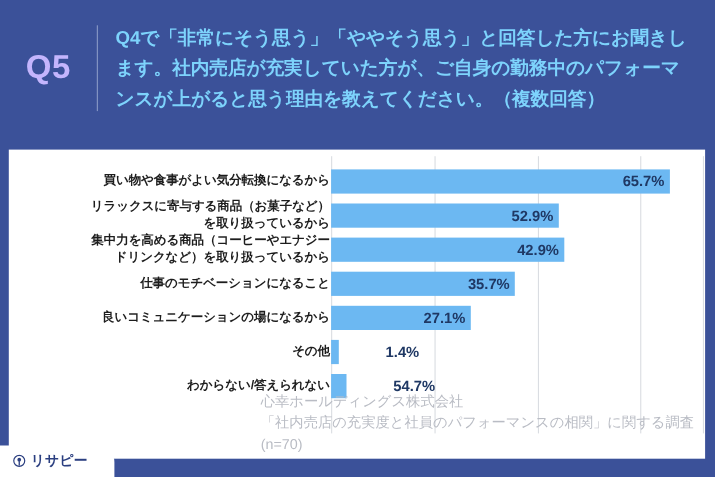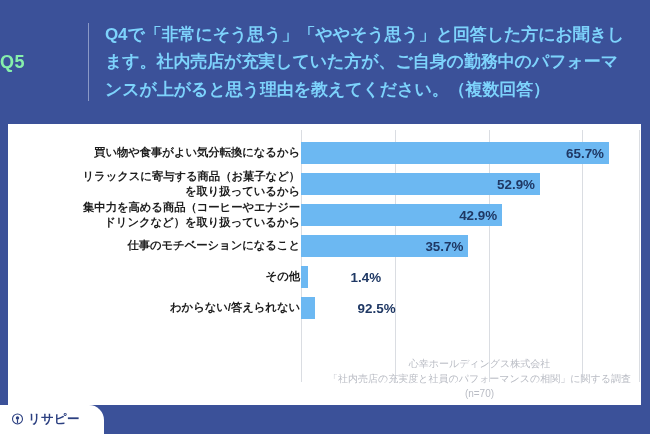--- a/index.html
+++ b/index.html
@@ -21,24 +21,24 @@
     left: 0; top: 0;
     width: 650px;
     height: 124px;
     display: flex;
     align-items: center;
     box-sizing: border-box;
     padding: 0 14px 0 0;
   }
   .q-number {
     flex: 0 0 88px;
-    color: #86efac;
-    font-size: 18px;
-    font-weight: bold;
-    text-align: left;
+    color: #c4b5fd;
+    font-size: 30px;
+    font-weight: bold;
+    text-align: center;
     letter-spacing: 0.5px;
     line-height: 1;
   }
   .q-divider {
     flex: 0 0 1px;
     width: 1px;
     height: 78px;
     background: #8a99c7;
   }
   .q-text {
@@ -49,21 +49,21 @@
     line-height: 1.62;
     padding-left: 16px;
     padding-right: 4px;
     letter-spacing: -0.1px;
   }
 
   
   .card {
     position: absolute;
     left: 8px;
-    top: 124px;
+    top: 136px;
     width: 633px;
     height: 281px;
     background: #ffffff;
     box-sizing: border-box;
   }
 
   
   .chart {
     position: absolute;
     left: 0; top: 0;
@@ -131,23 +131,23 @@
     letter-spacing: 0px;
   }
   .bar-value.inside { right: 5px; }
   .bar-value.outside { left: 3px; margin-left: 40px; }
 
   
   .credits {
     position: absolute;
     right: 10px;
     bottom: 4px;
-    text-align: center;
+    text-align: left;
     color: #b9bcc4;
-    font-size: 10px;
+    font-size: 13px;
     line-height: 1.5;
     letter-spacing: 0px;
   }
 
   
   .footer {
     position: absolute;
     left: 0;
     bottom: 0;
     width: 650px;
@@ -204,53 +204,61 @@
           <div class="bar-wrap">
             <div class="bar" style="width: 308px; background: rgb(108, 184, 242); text-align: center;">
               <div class="bar-value inside" style="color: rgb(31, 56, 100);">65.7%</div>
             </div>
           </div>
         </div>
         <div class="row">
           <div class="row-label">リラックスに寄与する商品（お菓子など）
 を取り扱っているから</div>
           <div class="bar-wrap">
-            <div class="bar" style="width: 239px; background: rgb(108, 184, 242);">
+            <div class="bar" style="width: 207px; background: rgb(108, 184, 242);">
               <div class="bar-value inside" style="color: rgb(31, 56, 100);">52.9%</div>
             </div>
           </div>
         </div>
         <div class="row">
           <div class="row-label">集中力を高める商品（コーヒーやエナジー
 ドリンクなど）を取り扱っているから</div>
           <div class="bar-wrap">
-            <div class="bar" style="width: 201.114px; background: rgb(108, 184, 242);">
+            <div class="bar" style="width: 201.114px; background: rgb(108, 184, 242); padding-left: 11px;">
               <div class="bar-value inside" style="color: rgb(31, 56, 100);">42.9%</div>
             </div>
           </div>
         </div>
         <div class="row">
           <div class="row-label">仕事のモチベーションになること</div>
           <div class="bar-wrap">
             <div class="bar" style="width: 167.361px; background: rgb(108, 184, 242);">
               <div class="bar-value inside" style="color: rgb(31, 56, 100);">35.7%</div>
             </div>
           </div>
         </div>
         <div class="row">
+          <div class="row-label">良いコミュニケーションの場になるから</div>
+          <div class="bar-wrap">
+            <div class="bar" style="width: 127.044px; background: rgb(108, 184, 242);">
+              <div class="bar-value inside" style="color: rgb(31, 56, 100);">27.1%</div>
+            </div>
+          </div>
+        </div>
+        <div class="row">
           <div class="row-label">その他</div>
           <div class="bar-wrap">
             <div class="bar-value outside" style="color: rgb(31, 56, 100); left: 9.56317px;">1.4%</div>
             <div class="bar" style="width: 6.56317px; background: rgb(108, 184, 242);"></div>
           </div>
         </div>
         <div class="row">
           <div class="row-label">わからない/答えられない</div>
           <div class="bar-wrap">
-            <div class="bar-value outside" style="color: rgb(31, 56, 100); left: 16.5951px;">92.5%</div>
+            <div class="bar-value outside" style="color: rgb(31, 56, 100); left: 16.5951px;">54.7%</div>
             <div class="bar" style="width: 13.5951px; background: rgb(108, 184, 242);"></div>
           </div>
         </div>
       </div>
     <div class="credits">
       <div>心幸ホールディングス株式会社</div>
       <div>「社内売店の充実度と社員のパフォーマンスの相関」に関する調査</div>
       <div>(n=70)</div>
     </div>
   </div>

